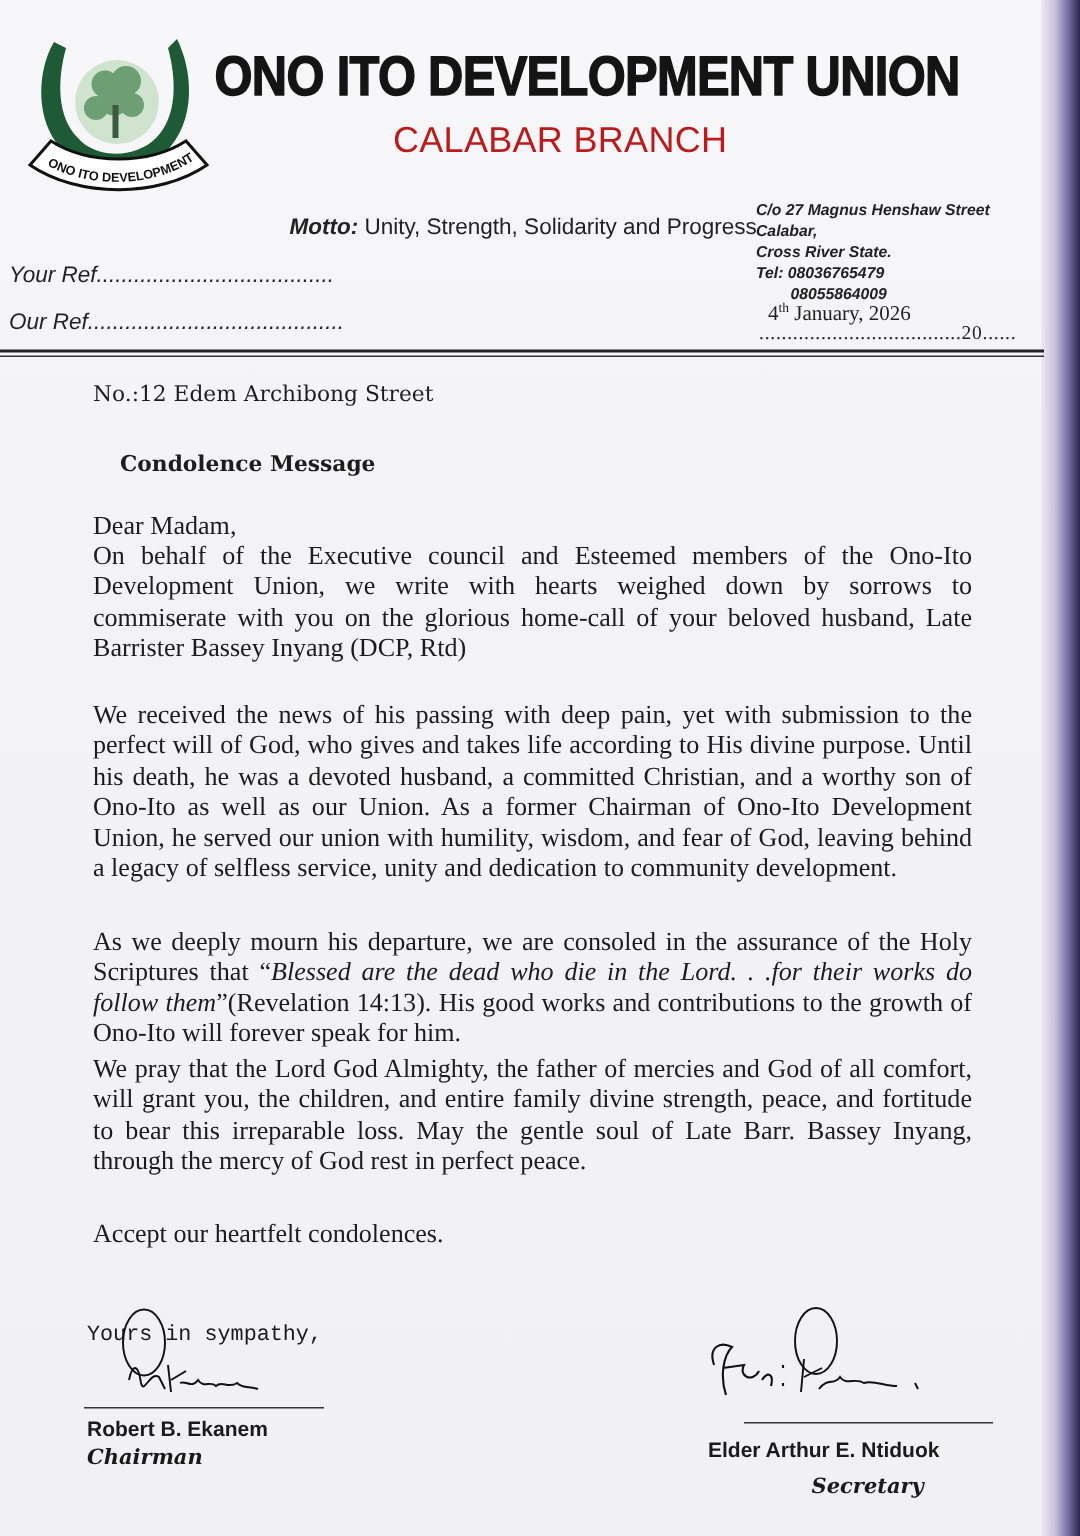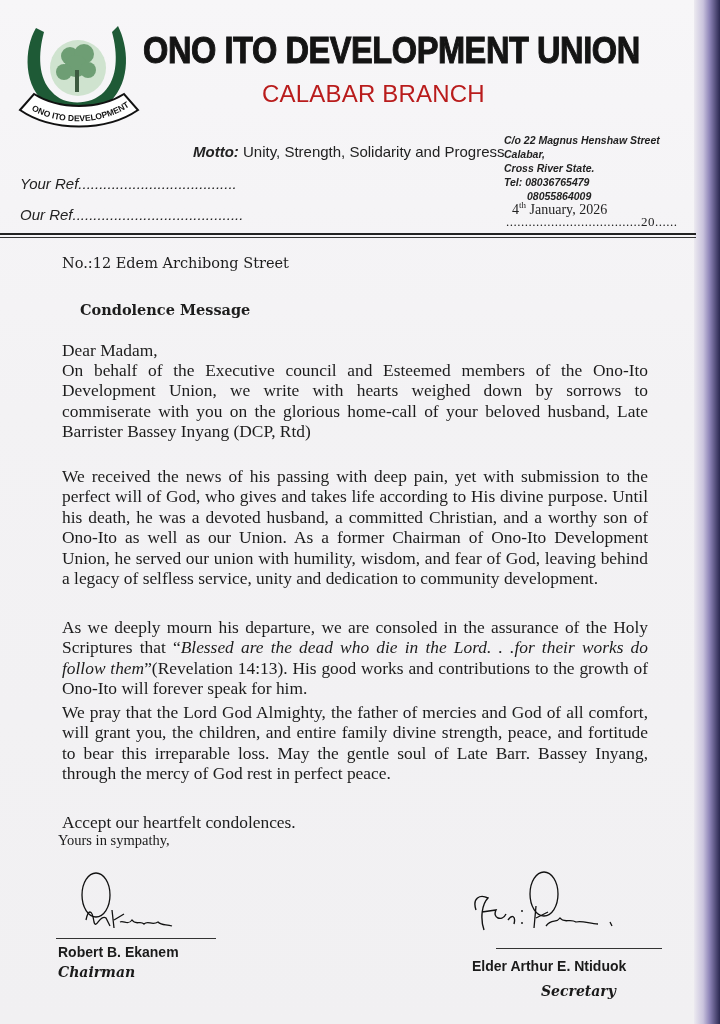--- a/index.html
+++ b/index.html
@@ -45,21 +45,21 @@
   .date {
     position: absolute; left: 512px; top: 200px;
     font-family: "Liberation Serif", serif; font-size: 14px; color: #222;
   }
   .date sup { font-size: 9px; }
   .date-line {
     position: absolute; left: 506px; top: 214px;
     font-family: "Liberation Serif", serif; font-size: 13px; color: #222; letter-spacing: 0.5px;
   }
   .ref {
-    position: absolute; left: 20px;
+    position: absolute; left: 6px;
     font-family: "Liberation Sans", sans-serif; font-style: italic; font-size: 15px; color: #222;
   }
   .ref-your { top: 175px; }
   .ref-our { top: 206px; }
   .rule1 { position: absolute; left: 0; top: 233px; width: 696px; height: 2px; background: #222; }
   .rule2 { position: absolute; left: 0; top: 237px; width: 696px; height: 1px; background: #333; }
 
   
   .txt { position: absolute; left: 62px; font-family: "DejaVu Serif", serif; color: #1d1d1d; }
   .recipient { top: 254px; font-size: 14.5px; line-height: 19px; }
@@ -70,21 +70,21 @@
     text-align: justify; color: #1c1c1c;
   }
   .salutation { top: 340px; }
   .p1 { top: 360px; }
   .p2 { top: 466px; }
   .p3 { top: 617px; }
   .p4 { top: 702px; }
   .p5 { top: 812px; }
   .para i { font-style: italic; }
 
-  .closing { position: absolute; left: 58px; top: 832px; font-family: Liberation Serif, serif; font-size: 14.5px; }
+  .closing { position: absolute; left: 58px; top: 882px; font-family: Liberation Mono, monospace; font-size: 14.5px; }
   .sig { position: absolute; }
   .sig1 { left: 58px; top: 870px; width: 120px; height: 70px; }
   .sig2 { left: 462px; top: 868px; width: 170px; height: 70px; }
   .sigline1 { position: absolute; left: 56px; top: 938px; width: 160px; height: 1px; background: #333; }
   .sigline2 { position: absolute; left: 496px; top: 948px; width: 166px; height: 1px; background: #333; }
   .sig-name {
     position: absolute; font-family: Liberation Sans, sans-serif; font-weight: bold; font-size: 14px; color: #1a1a1a;
   }
   .chair-name { left: 58px; top: 944px; }
   .sec-name { left: 472px; top: 958px; }
@@ -116,21 +116,21 @@
   <text font-family="Liberation Sans, sans-serif" font-size="8.5" font-weight="bold" fill="#111">
     <textPath href="#ribbon" startOffset="4">ONO ITO DEVELOPMENT UNION</textPath>
   </text>
 </svg>
 
 <div class="org-title">ONO ITO DEVELOPMENT UNION</div>
 <div class="branch">CALABAR BRANCH</div>
 <div class="motto"><b>Motto:</b><span> Unity, Strength, Solidarity and Progress</span></div>
 
 <div class="address">
-  <span>C/o 22 Magnus Henshaw Street</span><br>
+  <span>C/o 27 Magnus Henshaw Street</span><br>
   <span>Calabar,</span><br>
   <span>Cross River State.</span><br>
   <span>Tel: 08036765479</span>
   <span class="tel2">08055864009</span>
 </div>
 <div class="date"><span>4</span><sup>th</sup><span> January, 2026</span></div>
 <div class="date-line">....................................20......</div>
 
 <div class="ref ref-your">Your Ref......................................</div>
 <div class="ref ref-our">Our Ref.........................................</div>

